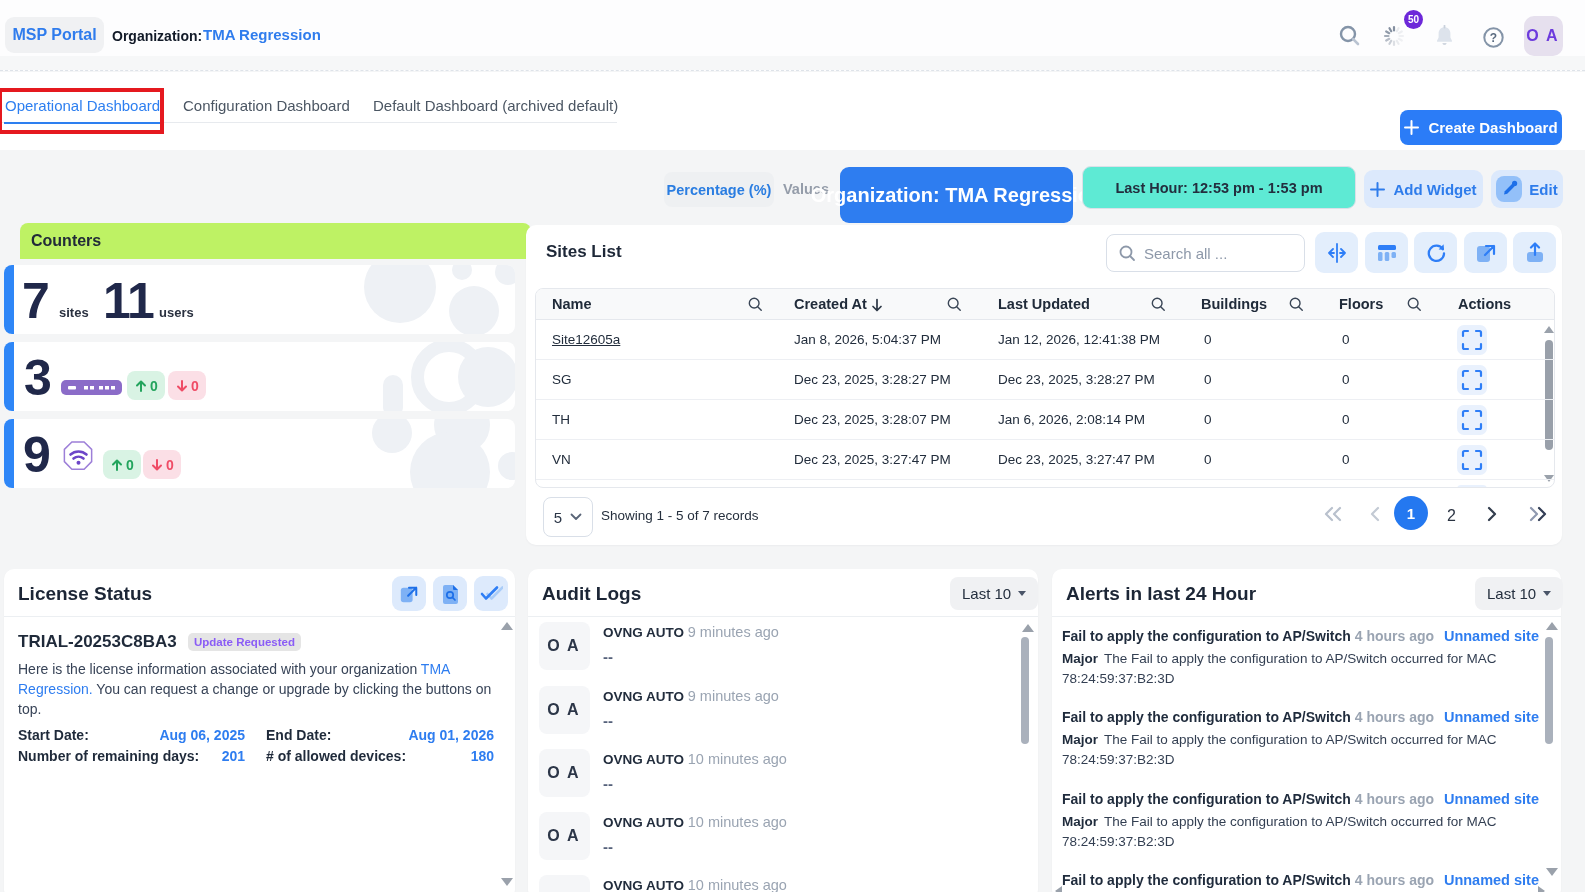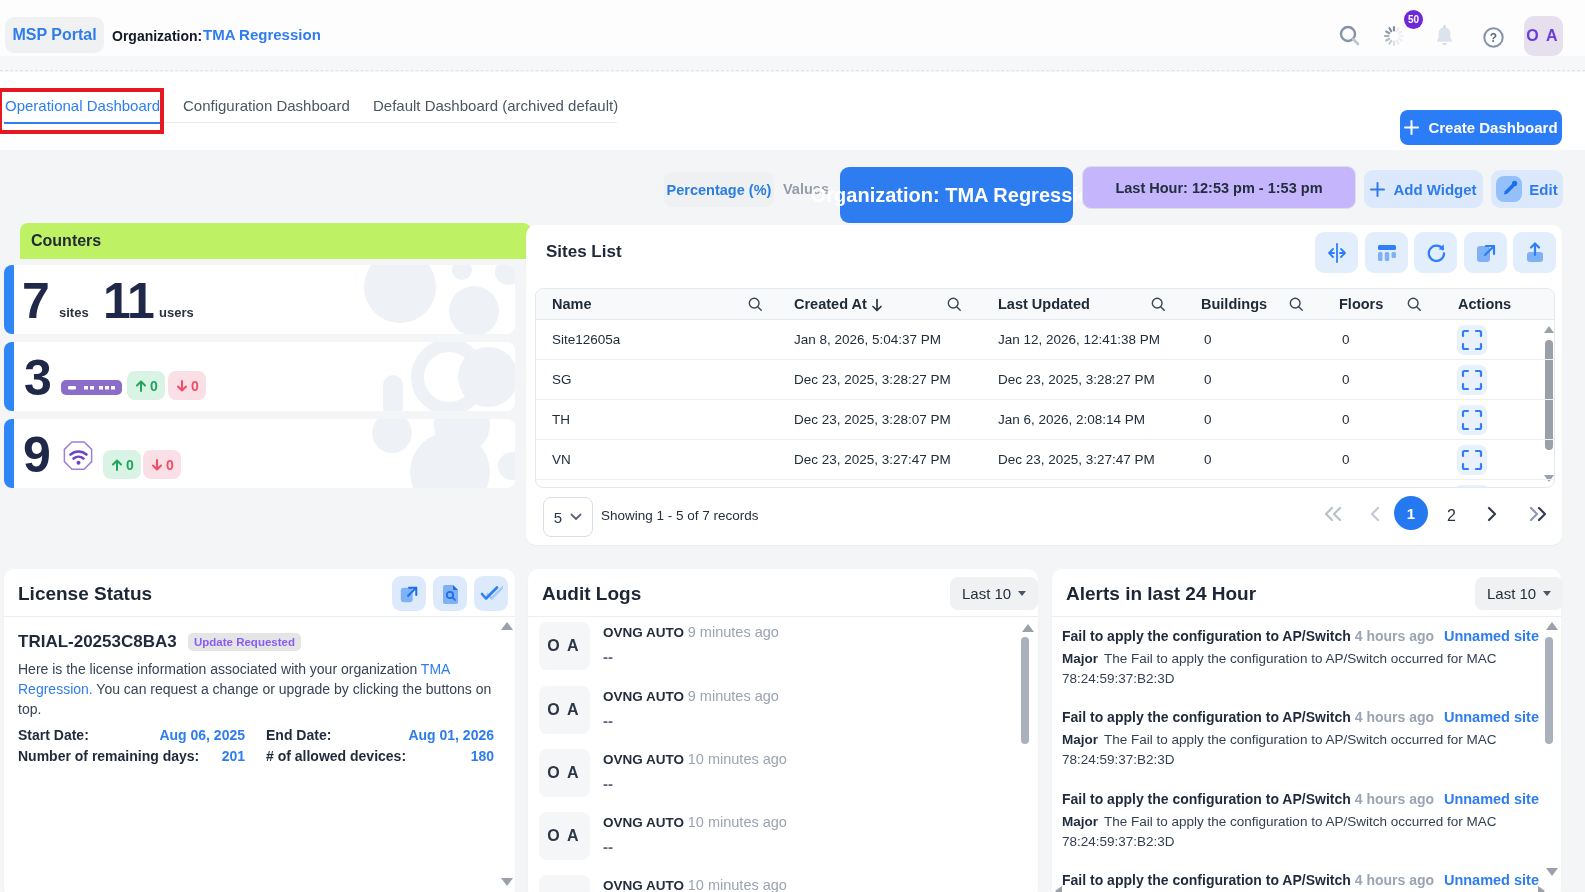--- a/index.html
+++ b/index.html
@@ -33,21 +33,21 @@
 #redbox { position:absolute; left:-2px; top:16px; width:166px; height:46px; border:4px solid #e5191f; }
 #createbtn { position:absolute; left:1400px; top:22px; width:162px; height:35px; background:#2b7cf7; border-radius:8px;
   color:#fff; font-weight:bold; font-size:15px; display:flex; align-items:center; justify-content:center; gap:9px;margin-top:16px; }
 
 
 #pctpill { position:absolute; left:664px; top:172px; width:110px; height:35px; background:#eef0f2; border-radius:8px;
   color:#2a7de1; font-weight:bold; font-size:14.5px; white-space:nowrap; display:flex; align-items:center; justify-content:center; }
 #valueslbl { position:absolute; left:783px; top:181px; color:#949ca9; font-weight:bold; font-size:14.5px; }
 #orgbtn { position:absolute; left:840px; top:167px; width:233px; height:56px; background:#2e7df0; border-radius:9px;
   color:#ffffff; font-weight:bold; font-size:20px; white-space:nowrap; display:flex; align-items:center; justify-content:center; }
-#hourbox { position:absolute; left:1082px; top:166px; width:274px; height:43px; background:#c4b5fd; border:1px solid #dbe0e8; border-radius:9px;
+#hourbox { position:absolute; left:1082px; top:166px; width:274px; height:43px; background:#5eead4; border:1px solid #dbe0e8; border-radius:9px;
   color:#232e3e; font-size:14.5px; font-weight:bold; display:flex; align-items:center; justify-content:center; }
 #addwidget { position:absolute; left:1364px; top:170px; width:119px; height:38px; background:#dce9fc; border-radius:9px;
   color:#2e7ceb; font-weight:bold; font-size:15px; display:flex; align-items:center; justify-content:center; gap:8px; }
 #editbtn { position:absolute; left:1491px; top:170px; width:72px; height:38px; background:#dce9fc; border-radius:9px;
   color:#2e7ceb; font-weight:bold; font-size:15px; display:flex; align-items:center; justify-content:center; gap:7px; }
 
 
 #countershead { position:absolute; left:20px; top:223px; width:511px; height:36px; background:#bef264; border-radius:8px 8px 0 0;
   display:flex; align-items:center; }
 #countershead span { margin-left:11px; font-size:16px; font-weight:bold; color:#222b38; }
@@ -220,20 +220,27 @@
   <div class="gbadge abs" style="left:99px;top:31px;"><svg width="14" height="14" viewBox="0 0 14 14">
         <path d="M7 12 V3 M3 6.5 L7 2.5 L11 6.5" stroke="#23a45d" stroke-width="2" fill="none" stroke-linecap="round" stroke-linejoin="round"></path>
       </svg>0</div>
   <div class="rbadge abs" style="left:139px;top:31px;"><svg width="14" height="14" viewBox="0 0 14 14">
         <path d="M7 2 V11 M3 7.5 L7 11.5 L11 7.5" stroke="#ef4c66" stroke-width="2" fill="none" stroke-linecap="round" stroke-linejoin="round"></path>
       </svg>0</div>
 </div>
 
 <div class="panel" id="sites">
   <div id="sitesTitle">Sites List</div>
+  <div id="searchbox">
+    <svg width="17" height="17" viewBox="0 0 17 17">
+        <circle cx="7" cy="7" r="5.5" fill="none" stroke="#8d98a9" stroke-width="1.8"></circle>
+        <line x1="11" y1="11" x2="15" y2="15" stroke="#8d98a9" stroke-width="1.8" stroke-linecap="round"></line>
+      </svg>
+    Search all ...
+  </div>
   <div class="sq" style="left:789px;">
       <svg width="22" height="22" viewBox="0 0 22 22">
         <g stroke="#2e7ef7" stroke-width="1.8" fill="none" stroke-linecap="round" stroke-linejoin="round">
           <line x1="11" y1="2" x2="11" y2="20"></line>
           <path d="M7 7 L3 11 L7 15 M3 11 H8"></path>
           <path d="M15 7 L19 11 L15 15 M19 11 H14"></path>
         </g>
       </svg>
     </div>
   <div class="sq" style="left:839px;">
@@ -292,21 +299,21 @@
     <svg class="abs thsearch" style="left:871px;top:8px" width="15" height="15" viewBox="0 0 17 17">
         <circle cx="7" cy="7" r="5.5" fill="none" stroke="#3a4656" stroke-width="1.6"></circle>
         <line x1="11" y1="11" x2="15" y2="15" stroke="#3a4656" stroke-width="1.6" stroke-linecap="round"></line>
       </svg>
     <div class="th" style="left:922px;">Actions</div>
     <div class="tri" style="left:1008px;top:37px;border-left:5px solid transparent;border-right:5px solid transparent;border-bottom:7px solid #9aa1ab;"></div>
     <div class="abs" style="left:1009px;top:51px;width:8px;height:110px;background:#99a0aa;border-radius:4px;"></div>
     <div class="tri" style="left:1008px;top:186px;border-left:5px solid transparent;border-right:5px solid transparent;border-top:7px solid #9aa1ab;"></div>
     <div class="abs" style="left:921px;top:196px;width:30px;height:4px;background:#e9f1fd;border-radius:6px 6px 0 0;"></div>
     <div class="trow" style="top:31px;">
-      <div class="td" style="left:16px;">Site12605a</div>
+      <div class="td" style="left:16px;text-decoration:underline;">Site12605a</div>
       <div class="td" style="left:258px;">Jan 8, 2026, 5:04:37 PM</div>
       <div class="td" style="left:462px;">Jan 12, 2026, 12:41:38 PM</div>
       <div class="td" style="left:668px;">0</div>
       <div class="td" style="left:806px;">0</div>
       <div class="abs" style="left:921px;top:5px;width:30px;height:30px;background:#e9f1fd;border-radius:7px;"></div>
         <svg class="abs" style="left:925px;top:9px" width="22" height="22" viewBox="0 0 22 22">
           <g stroke="#2e7ef7" stroke-width="2.2" fill="none" stroke-linecap="round" stroke-linejoin="round">
             <path d="M2 7 V3.5 a1.5 1.5 0 0 1 1.5 -1.5 H7"></path>
             <path d="M15 2 h3.5 a1.5 1.5 0 0 1 1.5 1.5 V7"></path>
             <path d="M20 15 v3.5 a1.5 1.5 0 0 1 -1.5 1.5 H15"></path>

